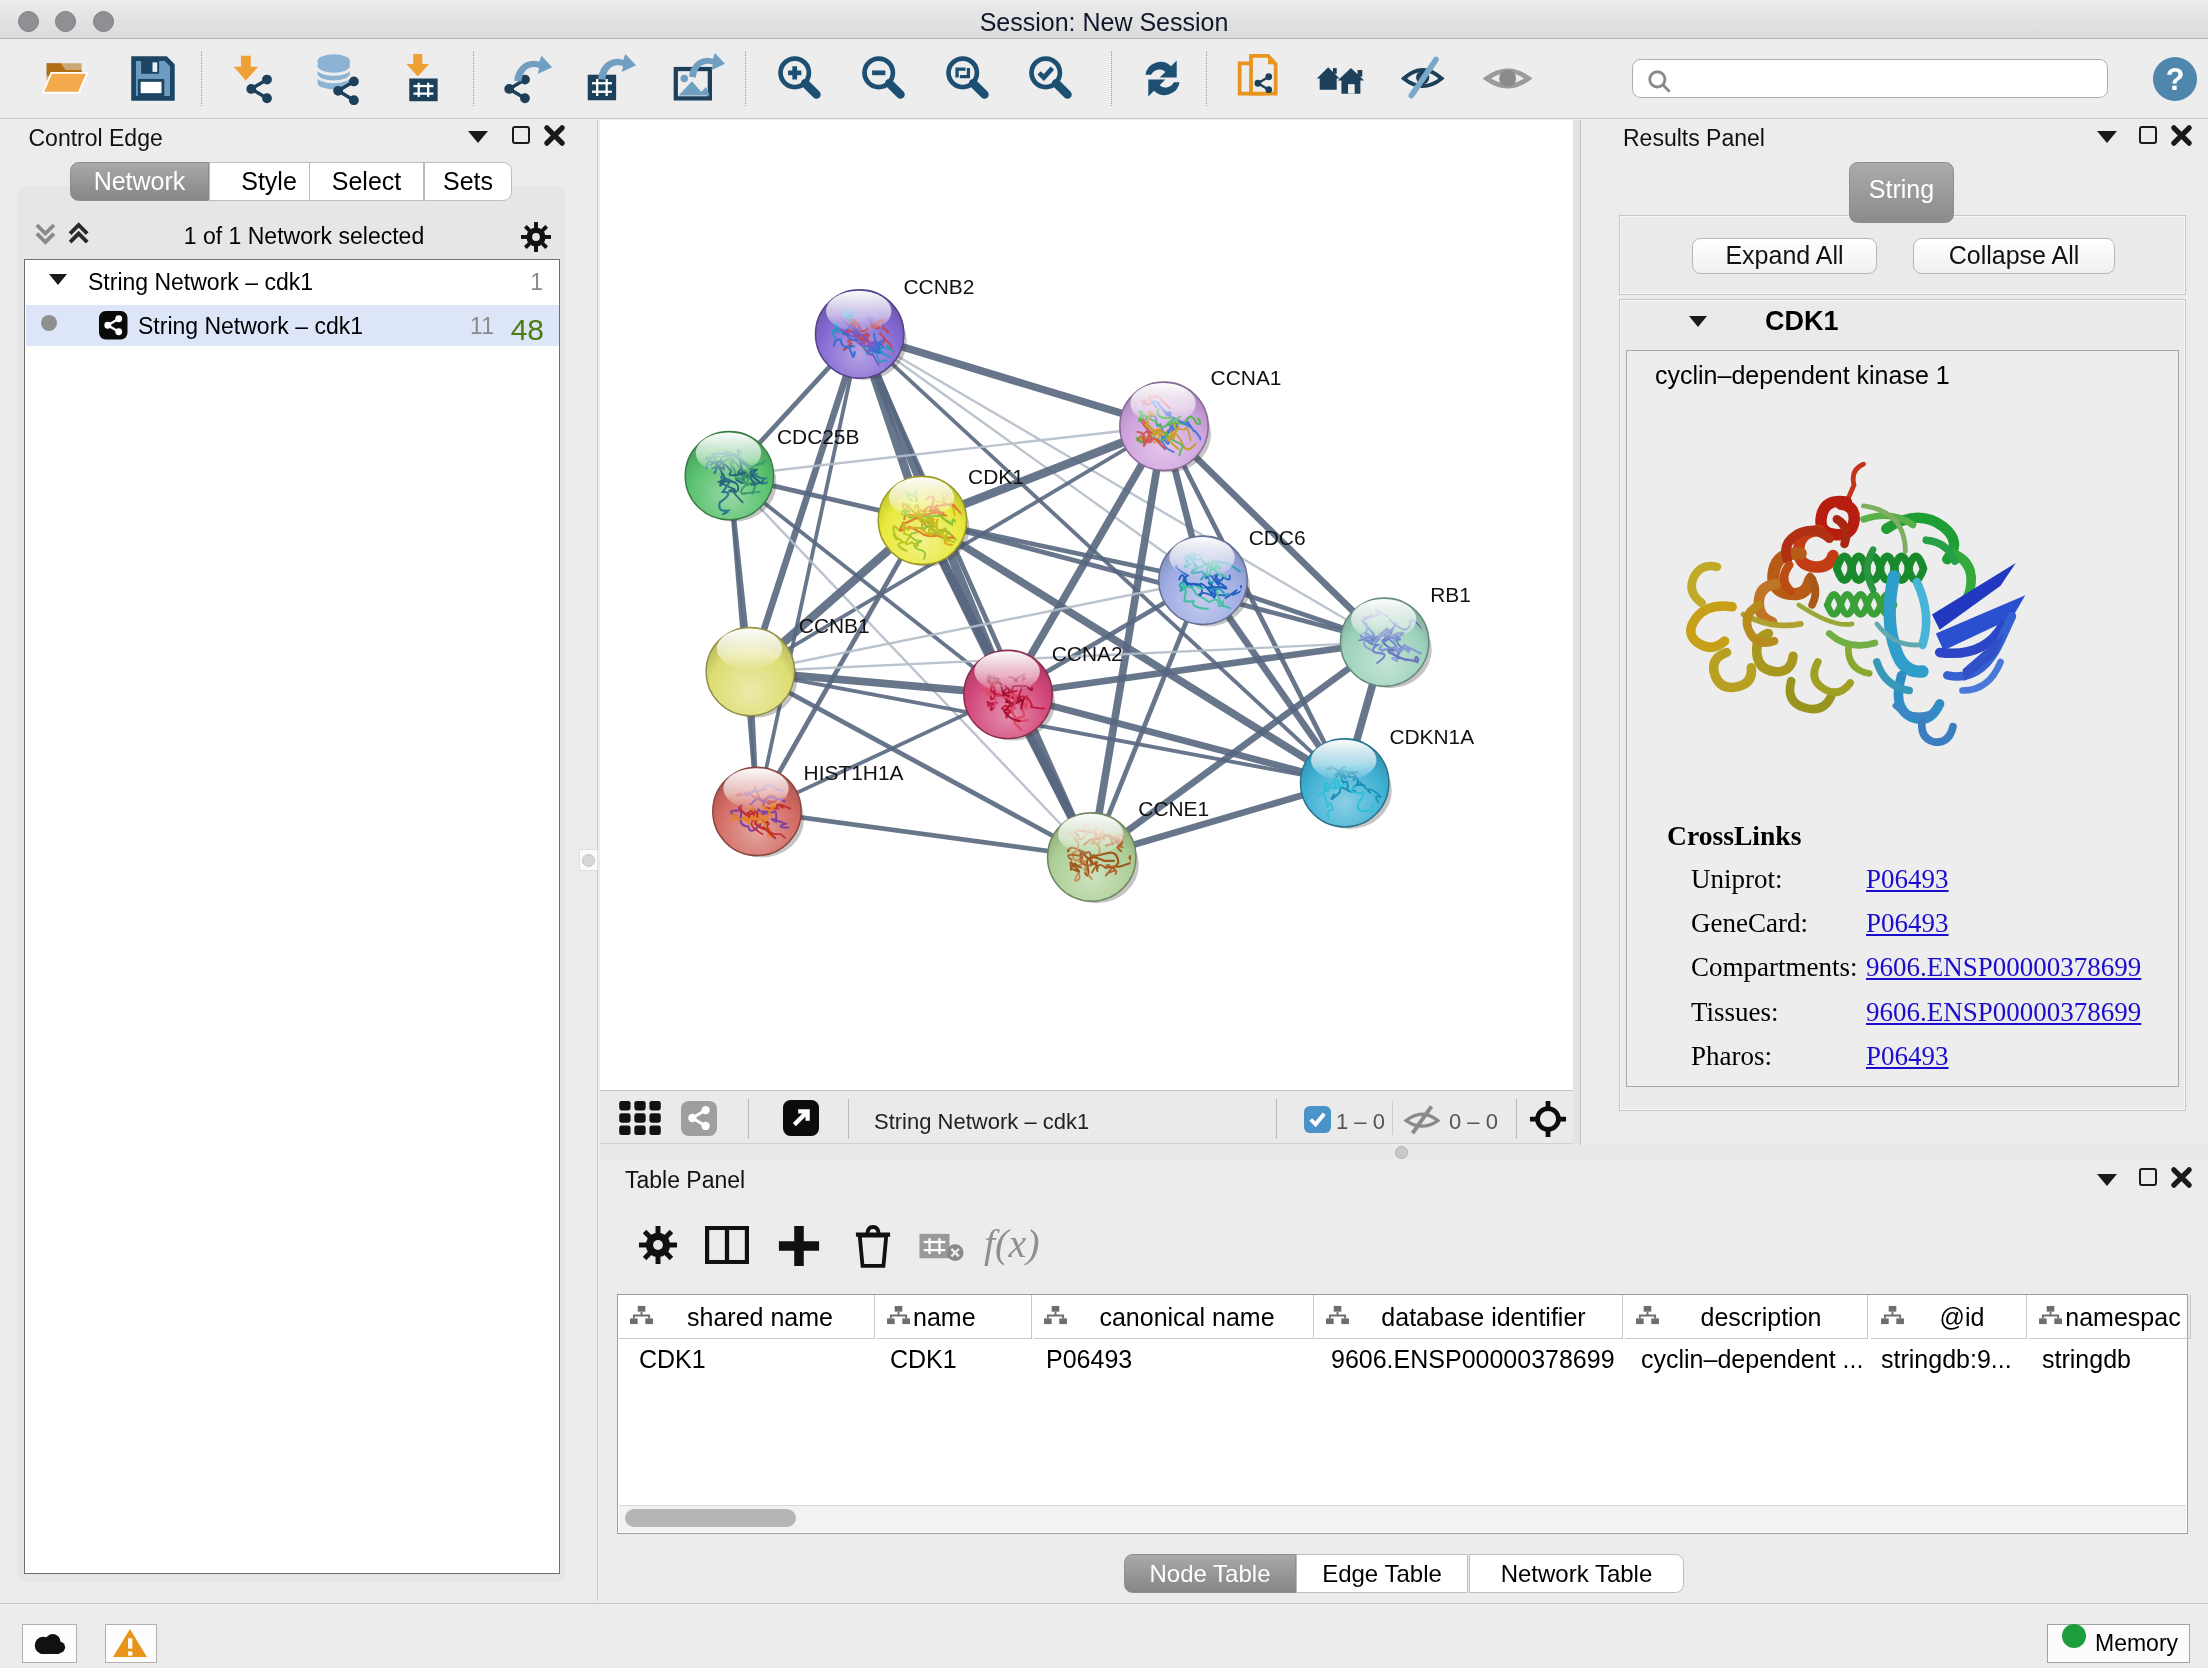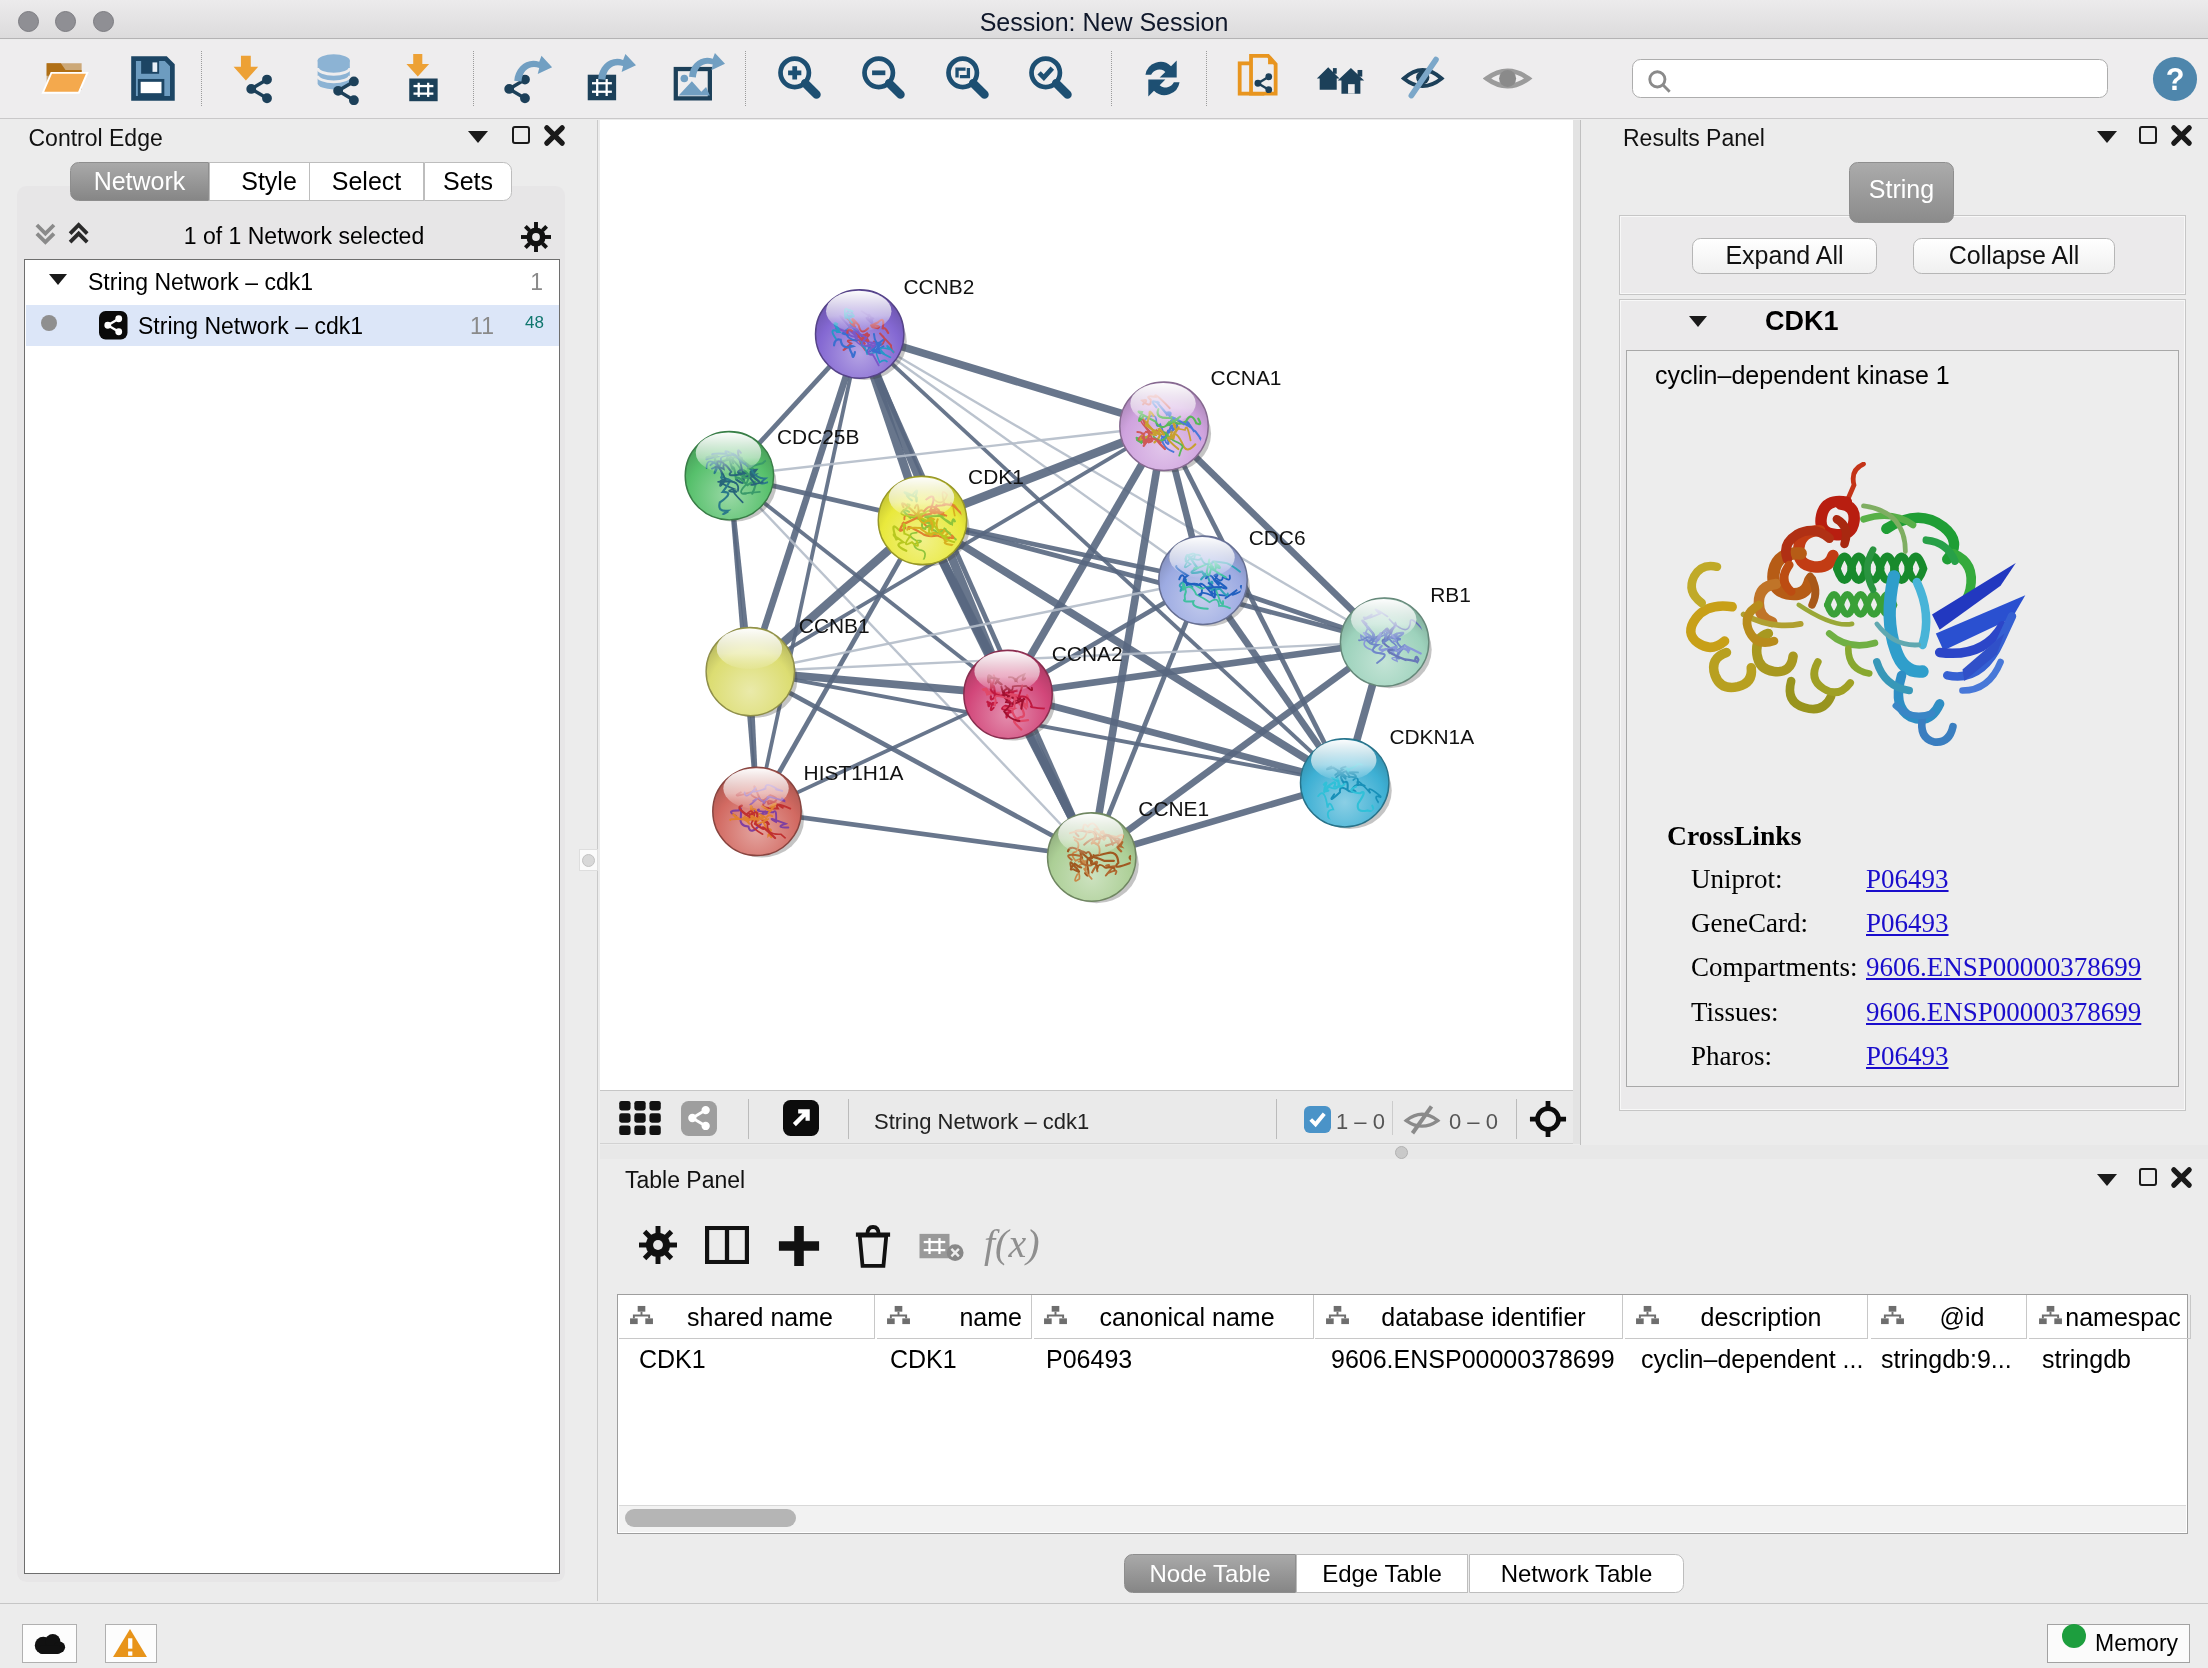--- a/index.html
+++ b/index.html
@@ -236,21 +236,21 @@
     <g stroke="#fff" stroke-width="2.5200000000000005" fill="#fff">
       <line x1="9.24" y1="15.0" x2="20.759999999999998" y2="8.16"></line>
       <line x1="9.24" y1="15.0" x2="20.759999999999998" y2="21.84"></line>
       <circle cx="9.24" cy="15.0" r="2.34"></circle>
       <circle cx="20.759999999999998" cy="8.16" r="2.34"></circle>
       <circle cx="20.759999999999998" cy="21.84" r="2.34"></circle>
     </g>
   </svg>
 <div class="abs" style="left:138px;top:313px;font-size:23px">String Network – cdk1</div>
 <div class="abs" style="left:433px;top:313px;width:61px;text-align:right;font-size:23px;color:#8a8a8a">11</div>
-<div class="abs" style="left:495px;top:313px;width:49px;text-align:right;font-size:17px;color:#0f766e">48</div>
+<div class="abs" style="left:495px;top:313px;width:49px;text-align:right;font-size:30px;color:#4d7c0f">48</div>
 <div class="abs netcanvas"></div>
 <div class="abs vsplit"></div>
 <div class="abs" style="left:597px;top:120px;width:1px;height:1481px;background:#c9c9c9"></div>
 <div class="abs" style="left:579px;top:849px;width:19px;height:22px;background:#fbfbfb;border:1px solid #dedede"></div>
 <div class="abs" style="left:582px;top:854px;width:13.3px;height:13.3px;border-radius:50%;background:#d8d8d8;border:1px solid #c2c2c2"></div>
 <div class="abs" style="left:1581px;top:621px;width:19px;height:22px;background:#fbfbfb;border:1px solid #dedede"></div>
 <div class="abs" style="left:1584px;top:626px;width:13.3px;height:13.3px;border-radius:50%;background:#d8d8d8;border:1px solid #c2c2c2"></div>
 <div class="abs hsplit"></div>
 <div class="abs" style="left:1395px;top:1146px;width:13.3px;height:13.3px;border-radius:50%;background:#c9c9c9;border:1px solid #b2b2b2"></div>
 <svg class="abs" style="left:600px;top:120px" width="973" height="970" viewBox="0 0 1023 1020">
@@ -813,21 +813,21 @@
 <div class="abs" style="left:655px;top:1303px;width:210px;text-align:center;font-size:25px">shared name</div>
 <div class="abs" style="left:877px;top:1295px;width:155px;height:44px;border-right:1px solid #c8c8c8;border-bottom:1px solid #c8c8c8"></div>
 <div class="abs" style="left:886px;top:1305px"><svg width="25" height="21" viewBox="0 0 26 22" class="colicon">
       <g fill="#6e6e6e">
         <rect x="9" y="1" width="8" height="6"></rect>
         <rect x="1" y="14" width="8" height="6"></rect>
         <rect x="17" y="14" width="8" height="6"></rect>
       </g>
       <path d="M13 7 v4 M5 14 v-3 h16 v3" stroke="#6e6e6e" stroke-width="2" fill="none"></path>
     </svg></div>
-<div class="abs" style="left:913px;top:1303px;width:109px;text-align:right;font-size:25px">name</div>
+<div class="abs" style="left:913px;top:1303px;width:109px;text-align:left;font-size:25px">name</div>
 <div class="abs" style="left:1034px;top:1295px;width:280px;height:44px;border-right:1px solid #c8c8c8;border-bottom:1px solid #c8c8c8"></div>
 <div class="abs" style="left:1043px;top:1305px"><svg width="25" height="21" viewBox="0 0 26 22" class="colicon">
       <g fill="#6e6e6e">
         <rect x="9" y="1" width="8" height="6"></rect>
         <rect x="1" y="14" width="8" height="6"></rect>
         <rect x="17" y="14" width="8" height="6"></rect>
       </g>
       <path d="M13 7 v4 M5 14 v-3 h16 v3" stroke="#6e6e6e" stroke-width="2" fill="none"></path>
     </svg></div>
 <div class="abs" style="left:1070px;top:1303px;width:234px;text-align:center;font-size:25px">canonical name</div>

